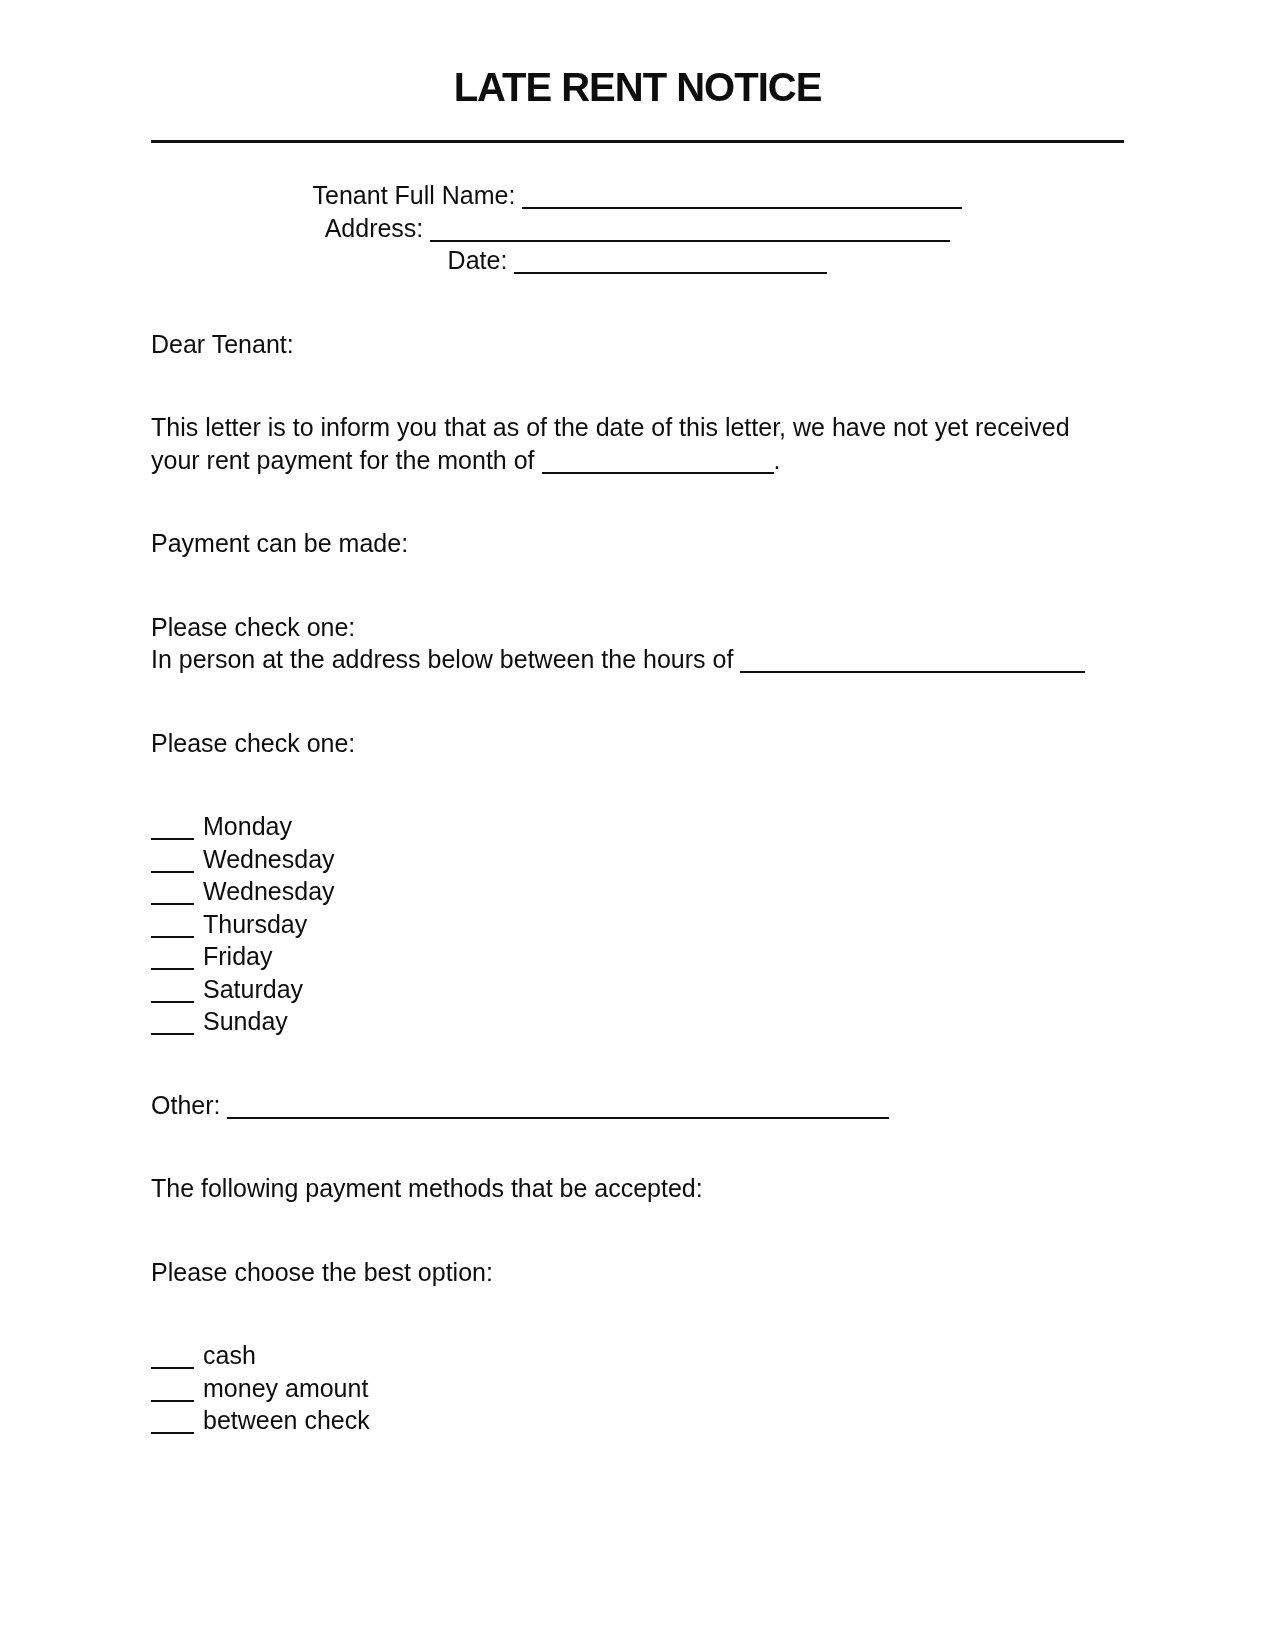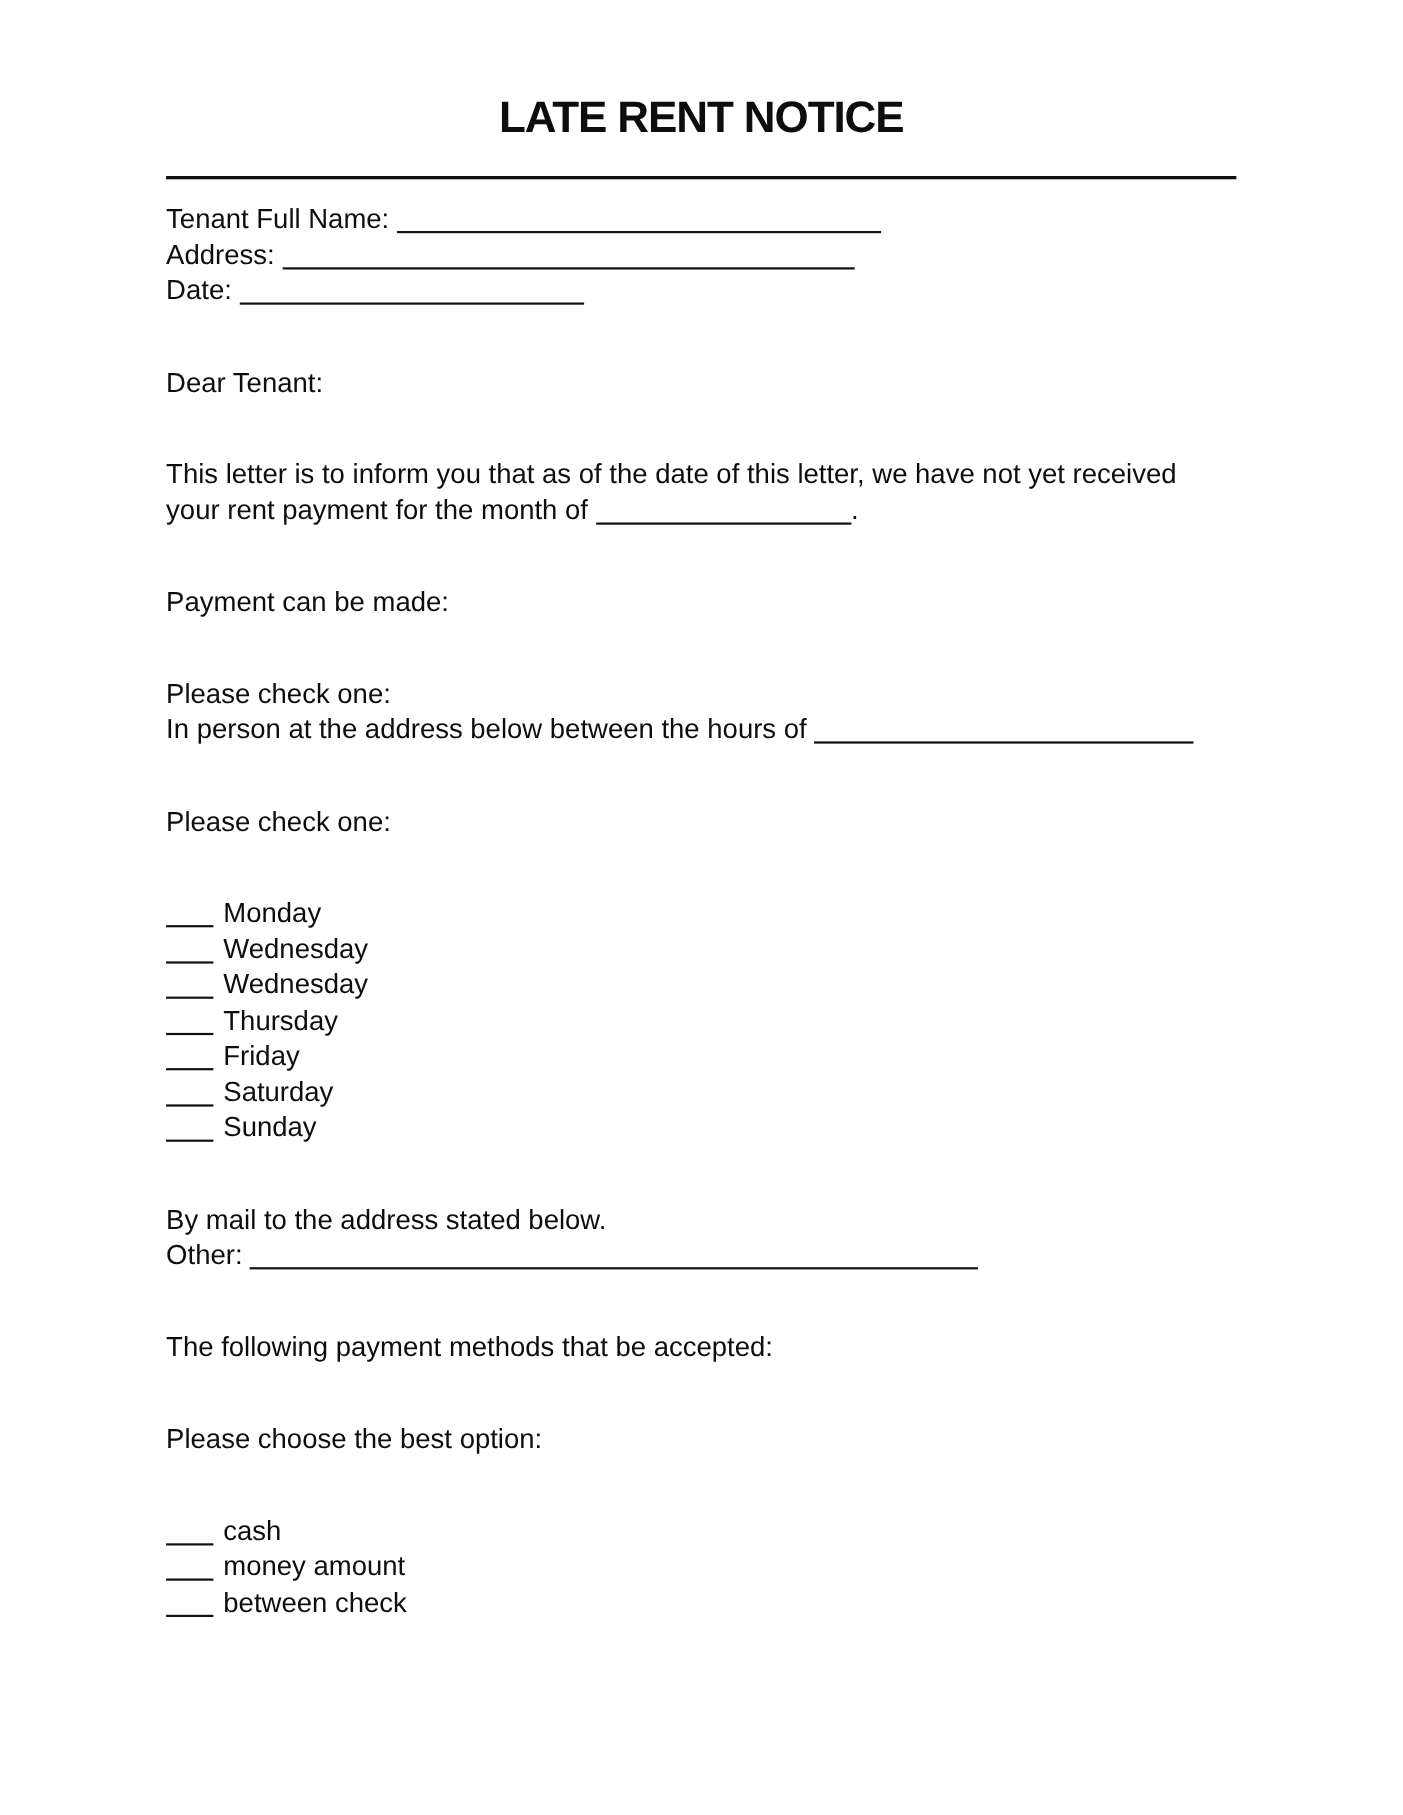--- a/index.html
+++ b/index.html
@@ -2,21 +2,21 @@
 <html><head>
 <meta charset="utf-8">
 <style>
   html, body { margin:0; padding:0; background:#ffffff; }
   .page {
     position: relative;
     width: 1275px;
     height: 1650px;
     margin: 0 auto;
     box-sizing: border-box;
-    padding: 84px 151px 0 151px;
+    padding: 64px 151px 0 151px;
     background: #ffffff;
     font-family: "Liberation Sans", "DejaVu Sans", sans-serif;
     font-size: 25px;
     line-height: 32.5px;
     color: #0d0d0d;
     overflow: hidden;
   }
   .title {
     margin: 0;
     font-size: 40px;
@@ -25,21 +25,21 @@
     letter-spacing: -1px;
     text-align: center;
     color: #0d0d0d;
   }
   .rule {
     border: none;
     border-top: 3px solid #101010;
     margin: 30px 0 0 0;
   }
   .block { margin-top: 51px; }
-  .block.first { margin-top: 20px; }
+  .block.first { margin-top: 36px; text-align: center; }
   .line { min-height: 32.5px; }
   .blank {
     display: inline-block;
     height: 0;
     border-bottom: 2px solid #101010;
     vertical-align: -5px;
     margin-left: 7px;
   }
   .marker {
     display: inline-block;
@@ -96,21 +96,20 @@
     <div class="line"><span class="marker"></span><span>Monday</span></div>
     <div class="line"><span class="marker"></span><span>Wednesday</span></div>
     <div class="line"><span class="marker"></span><span>Wednesday</span></div>
     <div class="line"><span class="marker"></span><span>Thursday</span></div>
     <div class="line"><span class="marker"></span><span>Friday</span></div>
     <div class="line"><span class="marker"></span><span>Saturday</span></div>
     <div class="line"><span class="marker"></span><span>Sunday</span></div>
   </div>
 
   <div class="block">
-    <div class="line">By mail to the address stated below.</div>
     <div class="line"><span>Other:</span><span class="blank w662"></span></div>
   </div>
 
   <div class="block">
     <div class="line">The following payment methods that be accepted:</div>
   </div>
 
   <div class="block">
     <div class="line">Please choose the best option:</div>
   </div>

